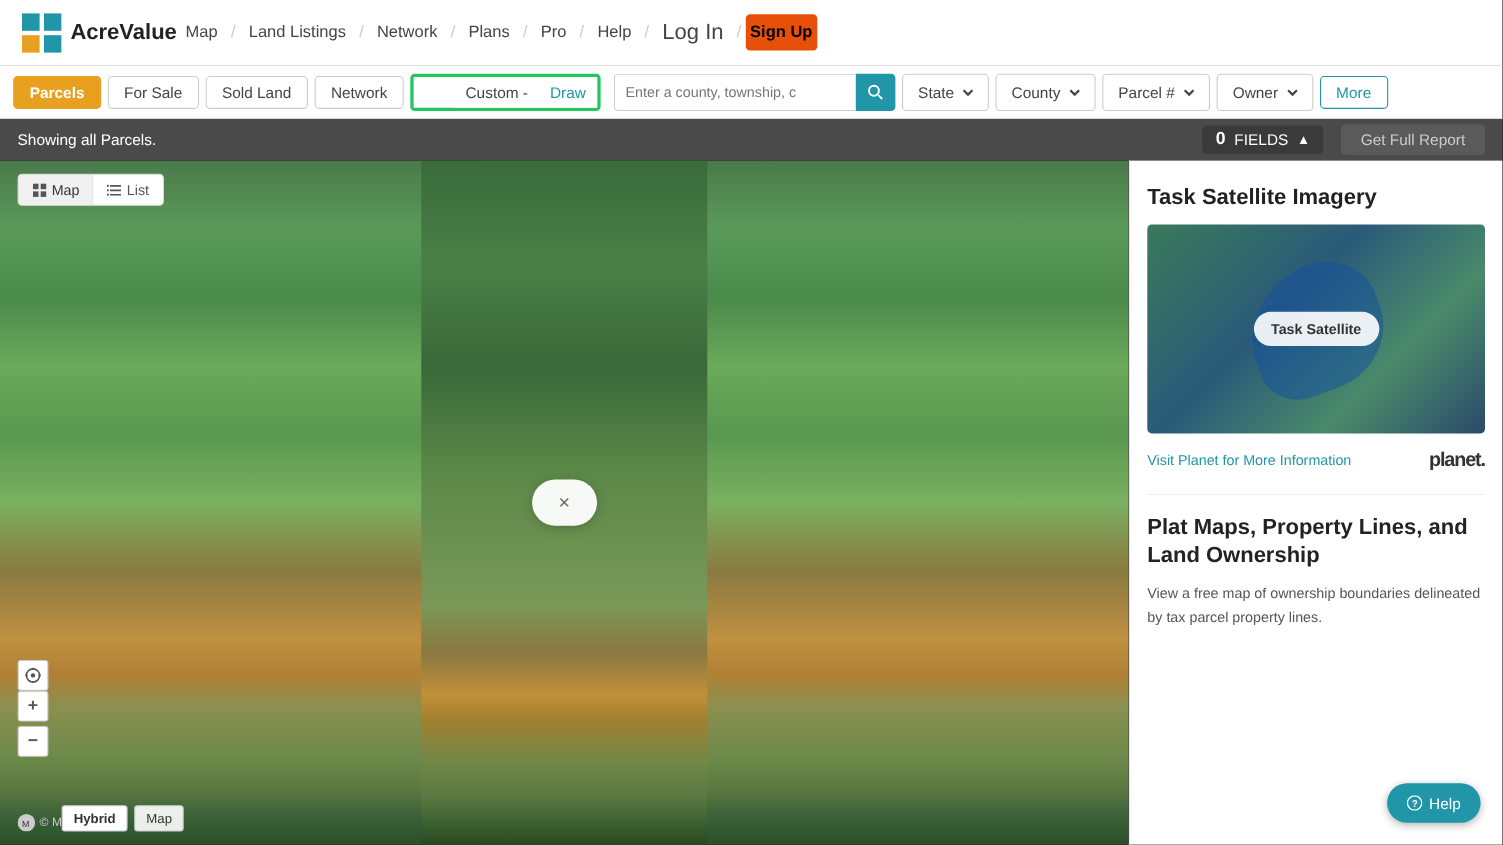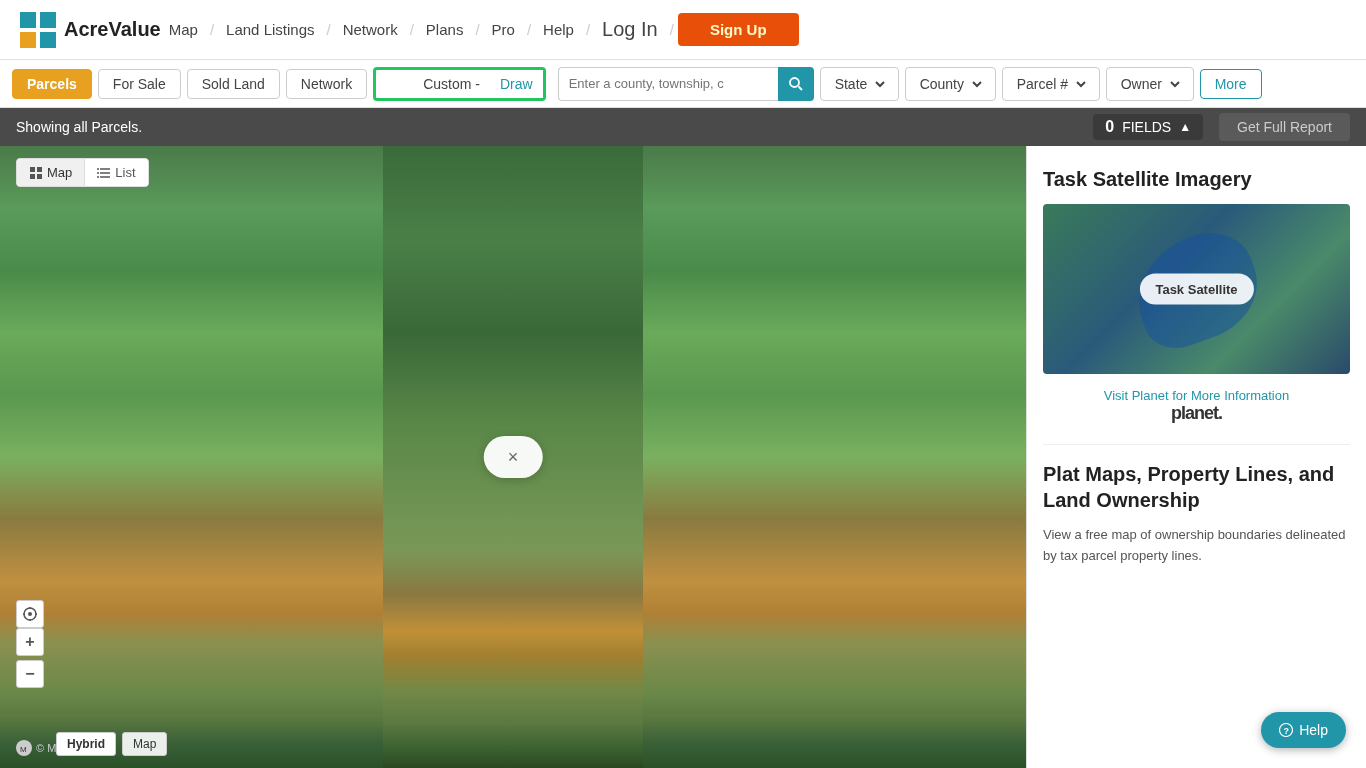--- a/index.html
+++ b/index.html
@@ -47,24 +47,24 @@
       font-size: 15px;
     }
     .nav-signin {
       font-size: 20px;
       color: #444;
       cursor: pointer;
       padding: 4px 8px;
     }
     .btn-signup {
       background: #e8500a;
-      color: #fef9c3;
+      color: #000000;
       border: none;
       border-radius: 4px;
-      padding: 8px 32px;
+      padding: 8px 4px;
       font-size: 15px;
       font-weight: 600;
       cursor: pointer;
     }
 
     
     .toolbar {
       display: flex;
       align-items: center;
       background: #fff;
@@ -424,21 +424,21 @@
       line-height: 1.3;
     }
     .panel-body-text {
       font-size: 13px;
       color: #555;
       line-height: 1.6;
       margin-bottom: 14px;
     }
     .satellite-preview {
       width: 100%;
-      height: 170px;
+      height: 190px;
       background: linear-gradient(135deg, #3a7a5a 0%, #2a5a7a 40%, #4a8a6a 70%, #2a4a6a 100%);
       border-radius: 4px;
       position: relative;
       overflow: hidden;
       margin-bottom: 14px;
     }
     .satellite-river {
       position: absolute;
       top: 20%;
       left: 30%;
@@ -460,21 +460,20 @@
       font-size: 13px;
       font-weight: 600;
       cursor: pointer;
       color: #333;
     }
     .planet-row {
       display: flex;
       align-items: center;
       justify-content: space-between;
       margin-bottom: 20px;
-      flex-direction: column;
     }
     .planet-link {
       font-size: 13px;
       color: #2196a8;
       cursor: pointer;
       text-decoration: none;
     }
     .planet-logo {
       font-size: 18px;
       font-weight: 700;

